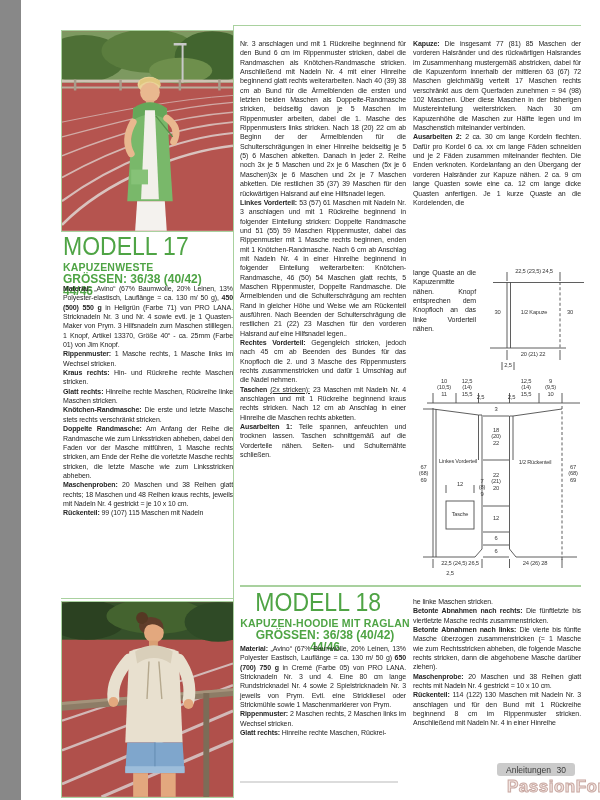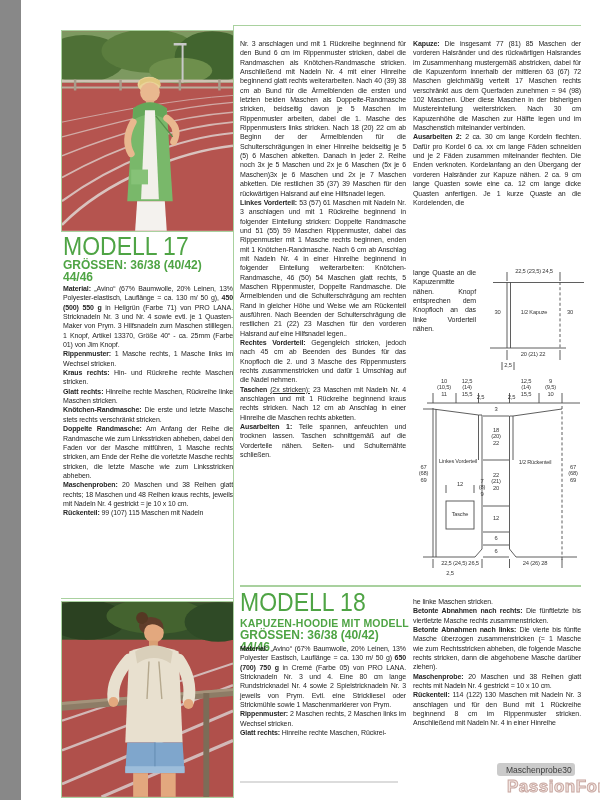--- a/index.html
+++ b/index.html
@@ -74,20 +74,21 @@
       <path d="M106,88 Q120,98 113,112" stroke="#e9b88f" stroke-width="7" fill="none" stroke-linecap="round"></path>
       <path d="M72,92 Q62,110 70,124" stroke="#e9b88f" stroke-width="7" fill="none" stroke-linecap="round"></path>
       <line x1="95" y1="86" x2="112" y2="107" stroke="#56904b" stroke-width="1.3"></line>
       <rect x="70" y="140" width="17" height="15" fill="#86c277"></rect>
       <path d="M76,172 L104,172 L106,202 L74,202 Z" fill="#f4f2ee"></path>
     </svg>
   </div>
 
   <div class="titleblock" style="left:42px;top:234px;width:170px;">
     <div class="title">MODELL 17</div>
+    <div class="subtitle">KAPUZENWESTE</div>
     <div class="sizes">GRÖSSEN: 36/38 (40/42) 44/46</div>
   </div>
 
   <div class="col" style="left:42px;top:284px;width:170px;height:312px;">
       <p><span class="b">Material:</span><span> „Avino“ (67% Baumwolle, 20% Leinen, 13% Polyester-elastisch, Lauflänge = ca. 130 m/ 50 g), </span><span class="b">450 (500) 550 g</span><span> in Hellgrün (Farbe 71) von PRO LANA. Stricknadeln Nr. 3 und Nr. 4 sowie evtl. je 1 Quasten-Maker von Prym. 3 Hilfsnadeln zum Maschen stilllegen. 1 Knopf, Artikel 13370, Größe 40“ - ca. 25mm (Farbe 01) von Jim Knopf.</span></p>
       <p><span class="b">Rippenmuster:</span><span> 1 Masche rechts, 1 Masche links im Wechsel stricken.</span></p>
       <p><span class="b">Kraus rechts:</span><span> Hin- und Rückreihe rechte Maschen stricken.</span></p>
       <p><span class="b">Glatt rechts:</span><span> Hinreihe rechte Maschen, Rückreihe linke Maschen stricken.</span></p>
       <p><span class="b">Knötchen-Randmasche:</span><span> Die erste und letzte Masche stets rechts verschränkt stricken.</span></p>
       <p><span class="b">Doppelte Randmasche:</span><span> Am Anfang der Reihe die Randmasche wie zum Linksstricken abheben, dabei den Faden vor der Masche mitführen, 1 Masche rechts stricken, am Ende der Reihe die vorletzte Masche rechts stricken, die letzte Masche wie zum Linksstricken abheben.</span></p>
@@ -256,40 +257,40 @@
 (21)
 20</div>
     <div class="dim" style="left:71px;top:144px;width:16px;">12</div>
     <div class="dim" style="left:71px;top:164px;width:16px;">6</div>
     <div class="dim" style="left:71px;top:177px;width:16px;">6</div>
     <div class="dim" style="left:12px;top:189px;width:62px;">22,5 (24,5) 26,5</div>
     <div class="dim" style="left:88px;top:189px;width:60px;">24 (26) 28</div>
     <div class="dim" style="left:24px;top:199px;width:18px;">2,5</div>
   </div>
 
-  <div class="titleblock" style="left:219px;top:590px;width:170px;">
+  <div class="titleblock" style="left:219px;top:590px;width:170px;text-align:center;">
     <div class="title">MODELL 18</div>
-    <div class="subtitle">KAPUZEN-HOODIE MIT MODELL</div>
+    <div class="subtitle">KAPUZEN-HOODIE MIT RAGLAN</div>
     <div class="sizes">GRÖSSEN: 36/38 (40/42) 44/46</div>
   </div>
 
   <div class="col" style="left:219px;top:644px;width:166px;height:120px;">
       <p><span class="b">Material:</span><span> „Avino“ (67% Baumwolle, 20% Leinen, 13% Polyester Eastisch, Lauflänge = ca. 130 m/ 50 g) </span><span class="b">650 (700) 750 g</span><span> in Cremé (Farbe 05) von PRO LANA. Stricknadeln Nr. 3 und 4. Eine 80 cm lange Rundstricknadel Nr. 4 sowie 2 Spielstricknadeln Nr. 3 jeweils von Prym. Evtl. eine Strickliesel oder Strickmühle sowie 1 Maschenmarkierer von Prym.</span></p>
       <p><span class="b">Rippenmuster:</span><span> 2 Maschen rechts, 2 Maschen links im Wechsel stricken.</span></p>
       <p><span class="b">Glatt rechts:</span><span> Hinreihe rechte Maschen, Rückrei-</span></p>
     </div>
 
   <div class="col" style="left:392px;top:597px;width:168px;height:172px;">
       <p><span>he linke Maschen stricken.</span></p>
       <p><span class="b">Betonte Abnahmen nach rechts:</span><span> Die fünftletzte bis viertletzte Masche rechts zusammenstricken.</span></p>
       <p><span class="b">Betonte Abnahmen nach links:</span><span> Die vierte bis fünfte Masche überzogen zusammenstricken (= 1 Masche wie zum Rechtsstricken abheben, die folgende Masche rechts stricken, dann die abgehobene Masche darüber ziehen).</span></p>
       <p><span class="b">Maschenprobe:</span><span> 20 Maschen und 38 Reihen glatt rechts mit Nadeln Nr. 4 gestrickt = 10 x 10 cm.</span></p>
       <p><span class="b">Rückenteil:</span><span> 114 (122) 130 Maschen mit Nadeln Nr. 3 anschlagen und für den Bund mit 1 Rückreihe beginnend 8 cm im Rippenmuster stricken. Anschließend mit Nadeln Nr. 4 in einer Hinreihe</span></p>
     </div>
 
   <div class="fineprint" style="left:219px;top:781px;width:158px;height:1.5px;"></div>
   <div class="badge" style="left:476px;top:763px;width:78px;height:13px;">
-    <span>Maschenprobe</span>
+    <span>Anleitungen</span>
     <span>30</span>
   </div>
   <div class="watermark" style="left:486px;top:777px;">PassionForum.ru</div>
 
 </div>
 
 </body></html>

